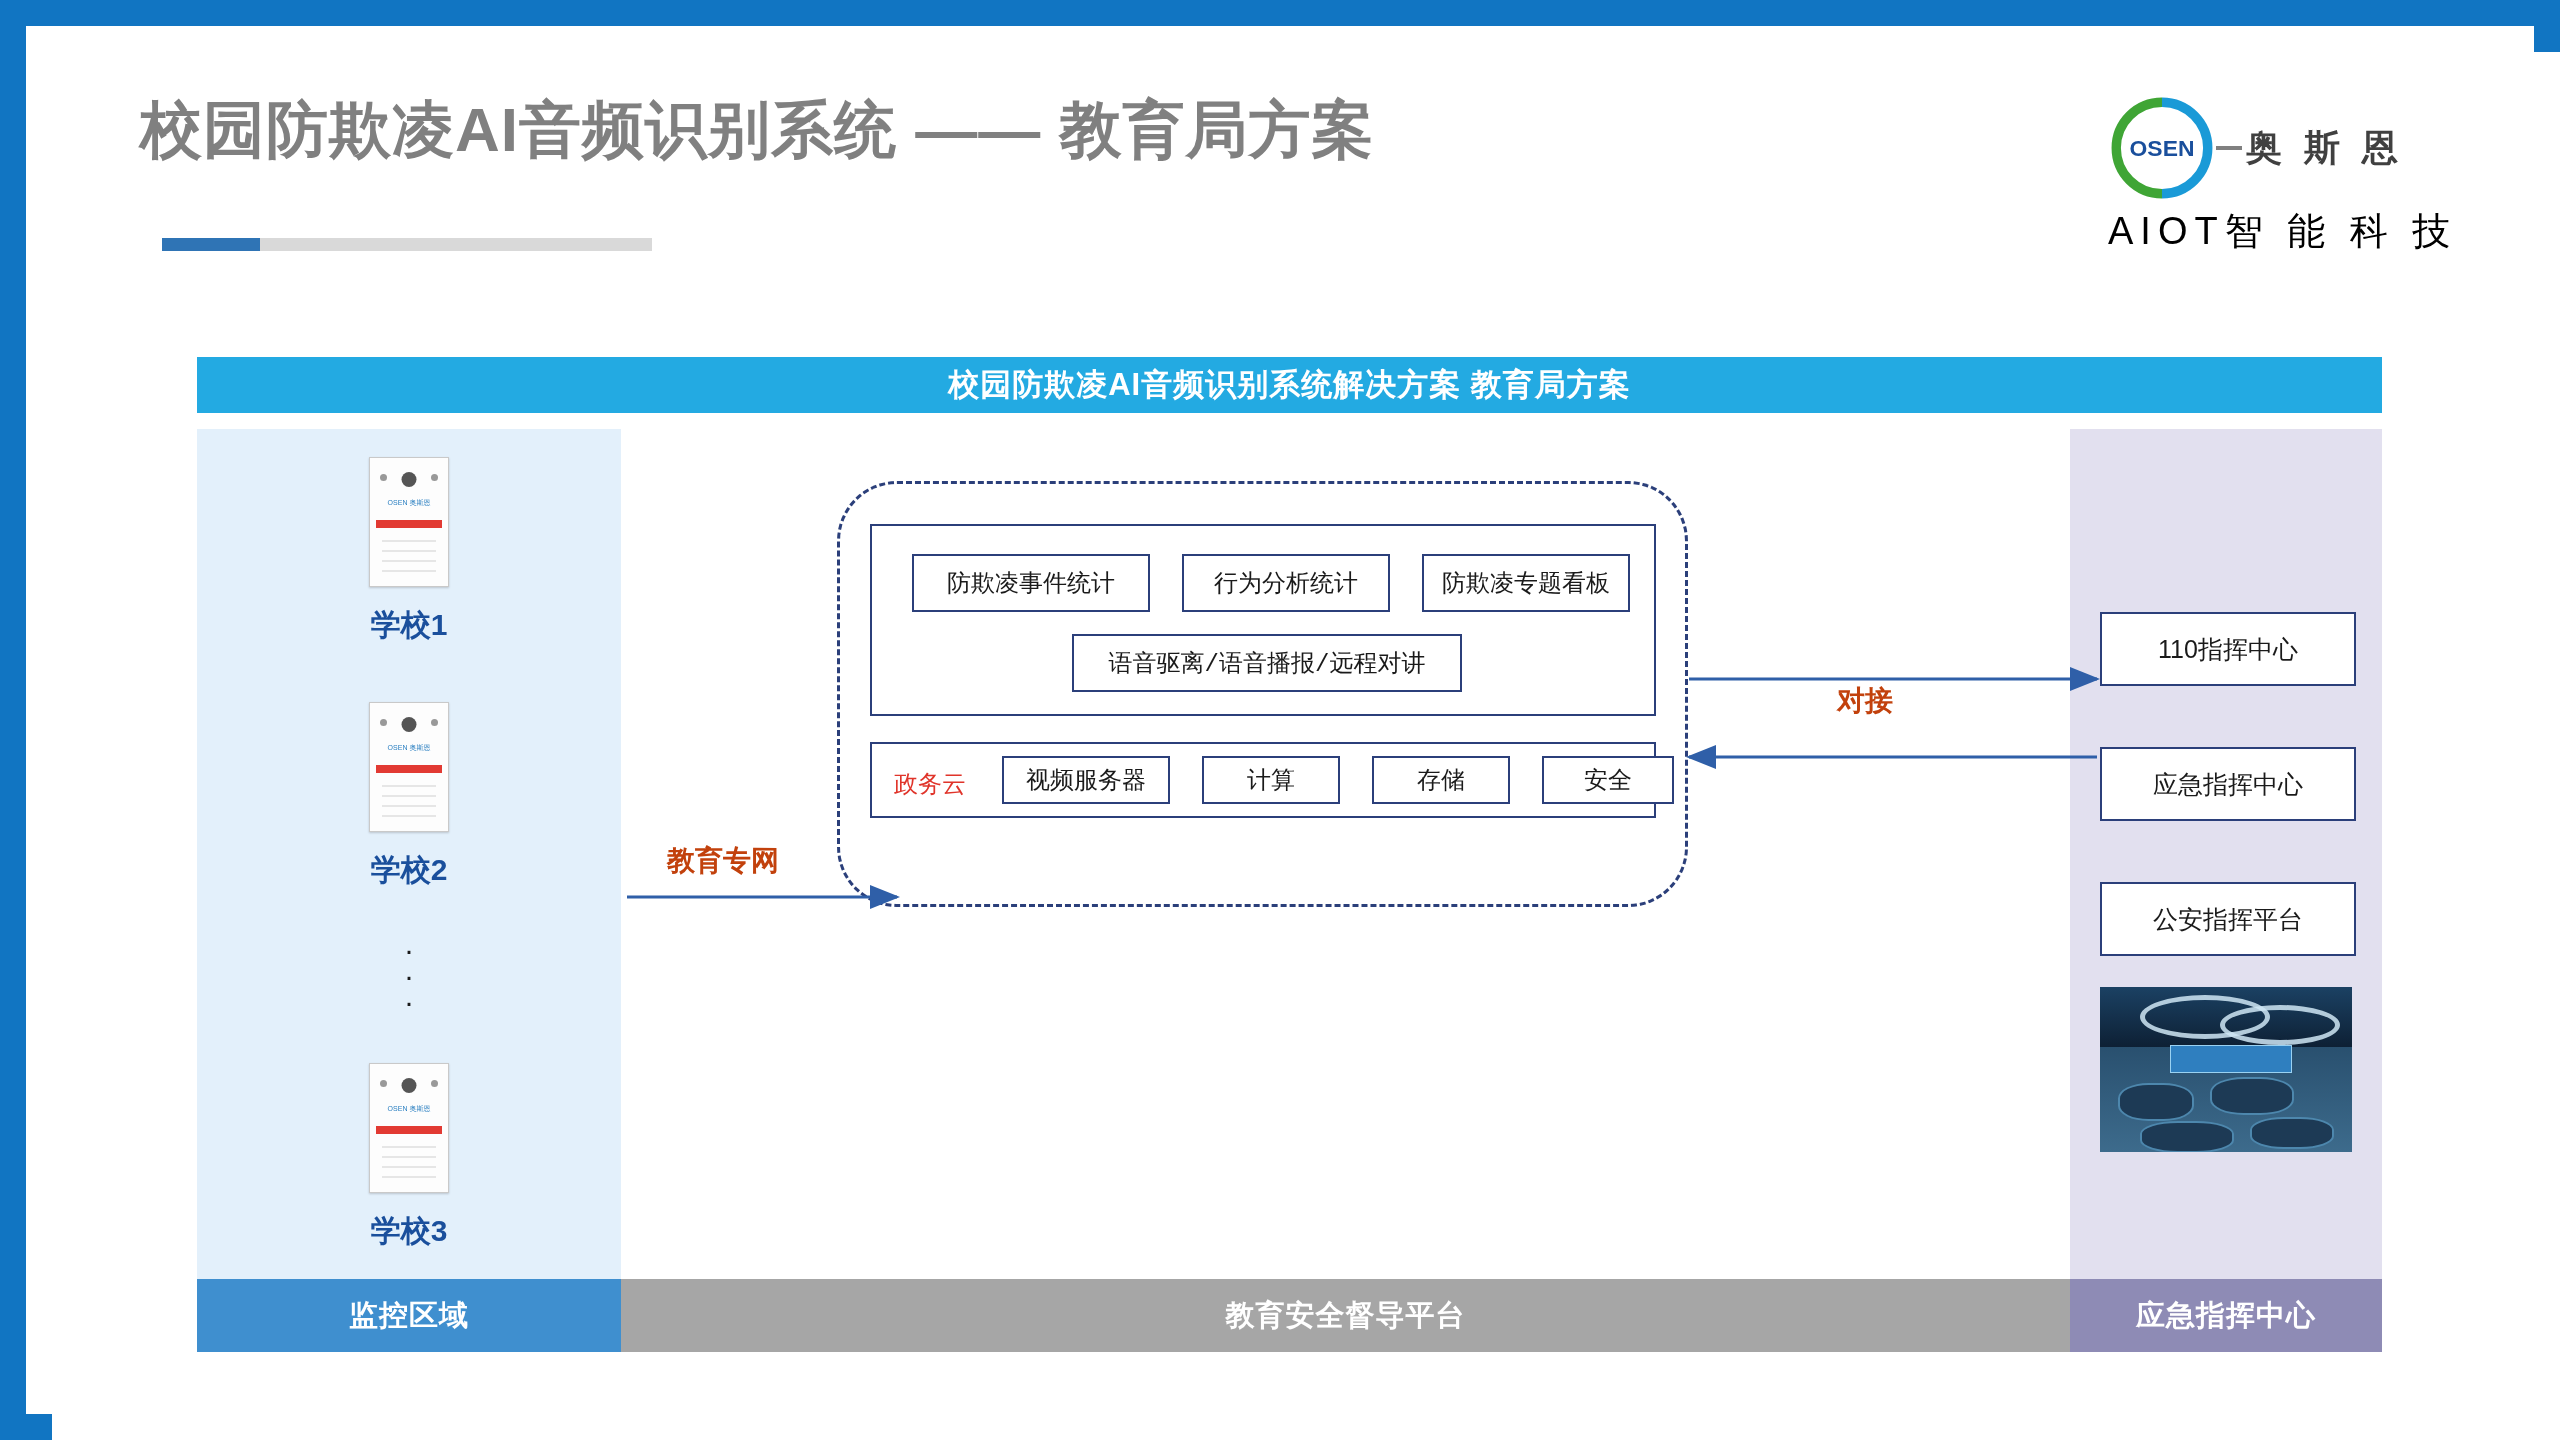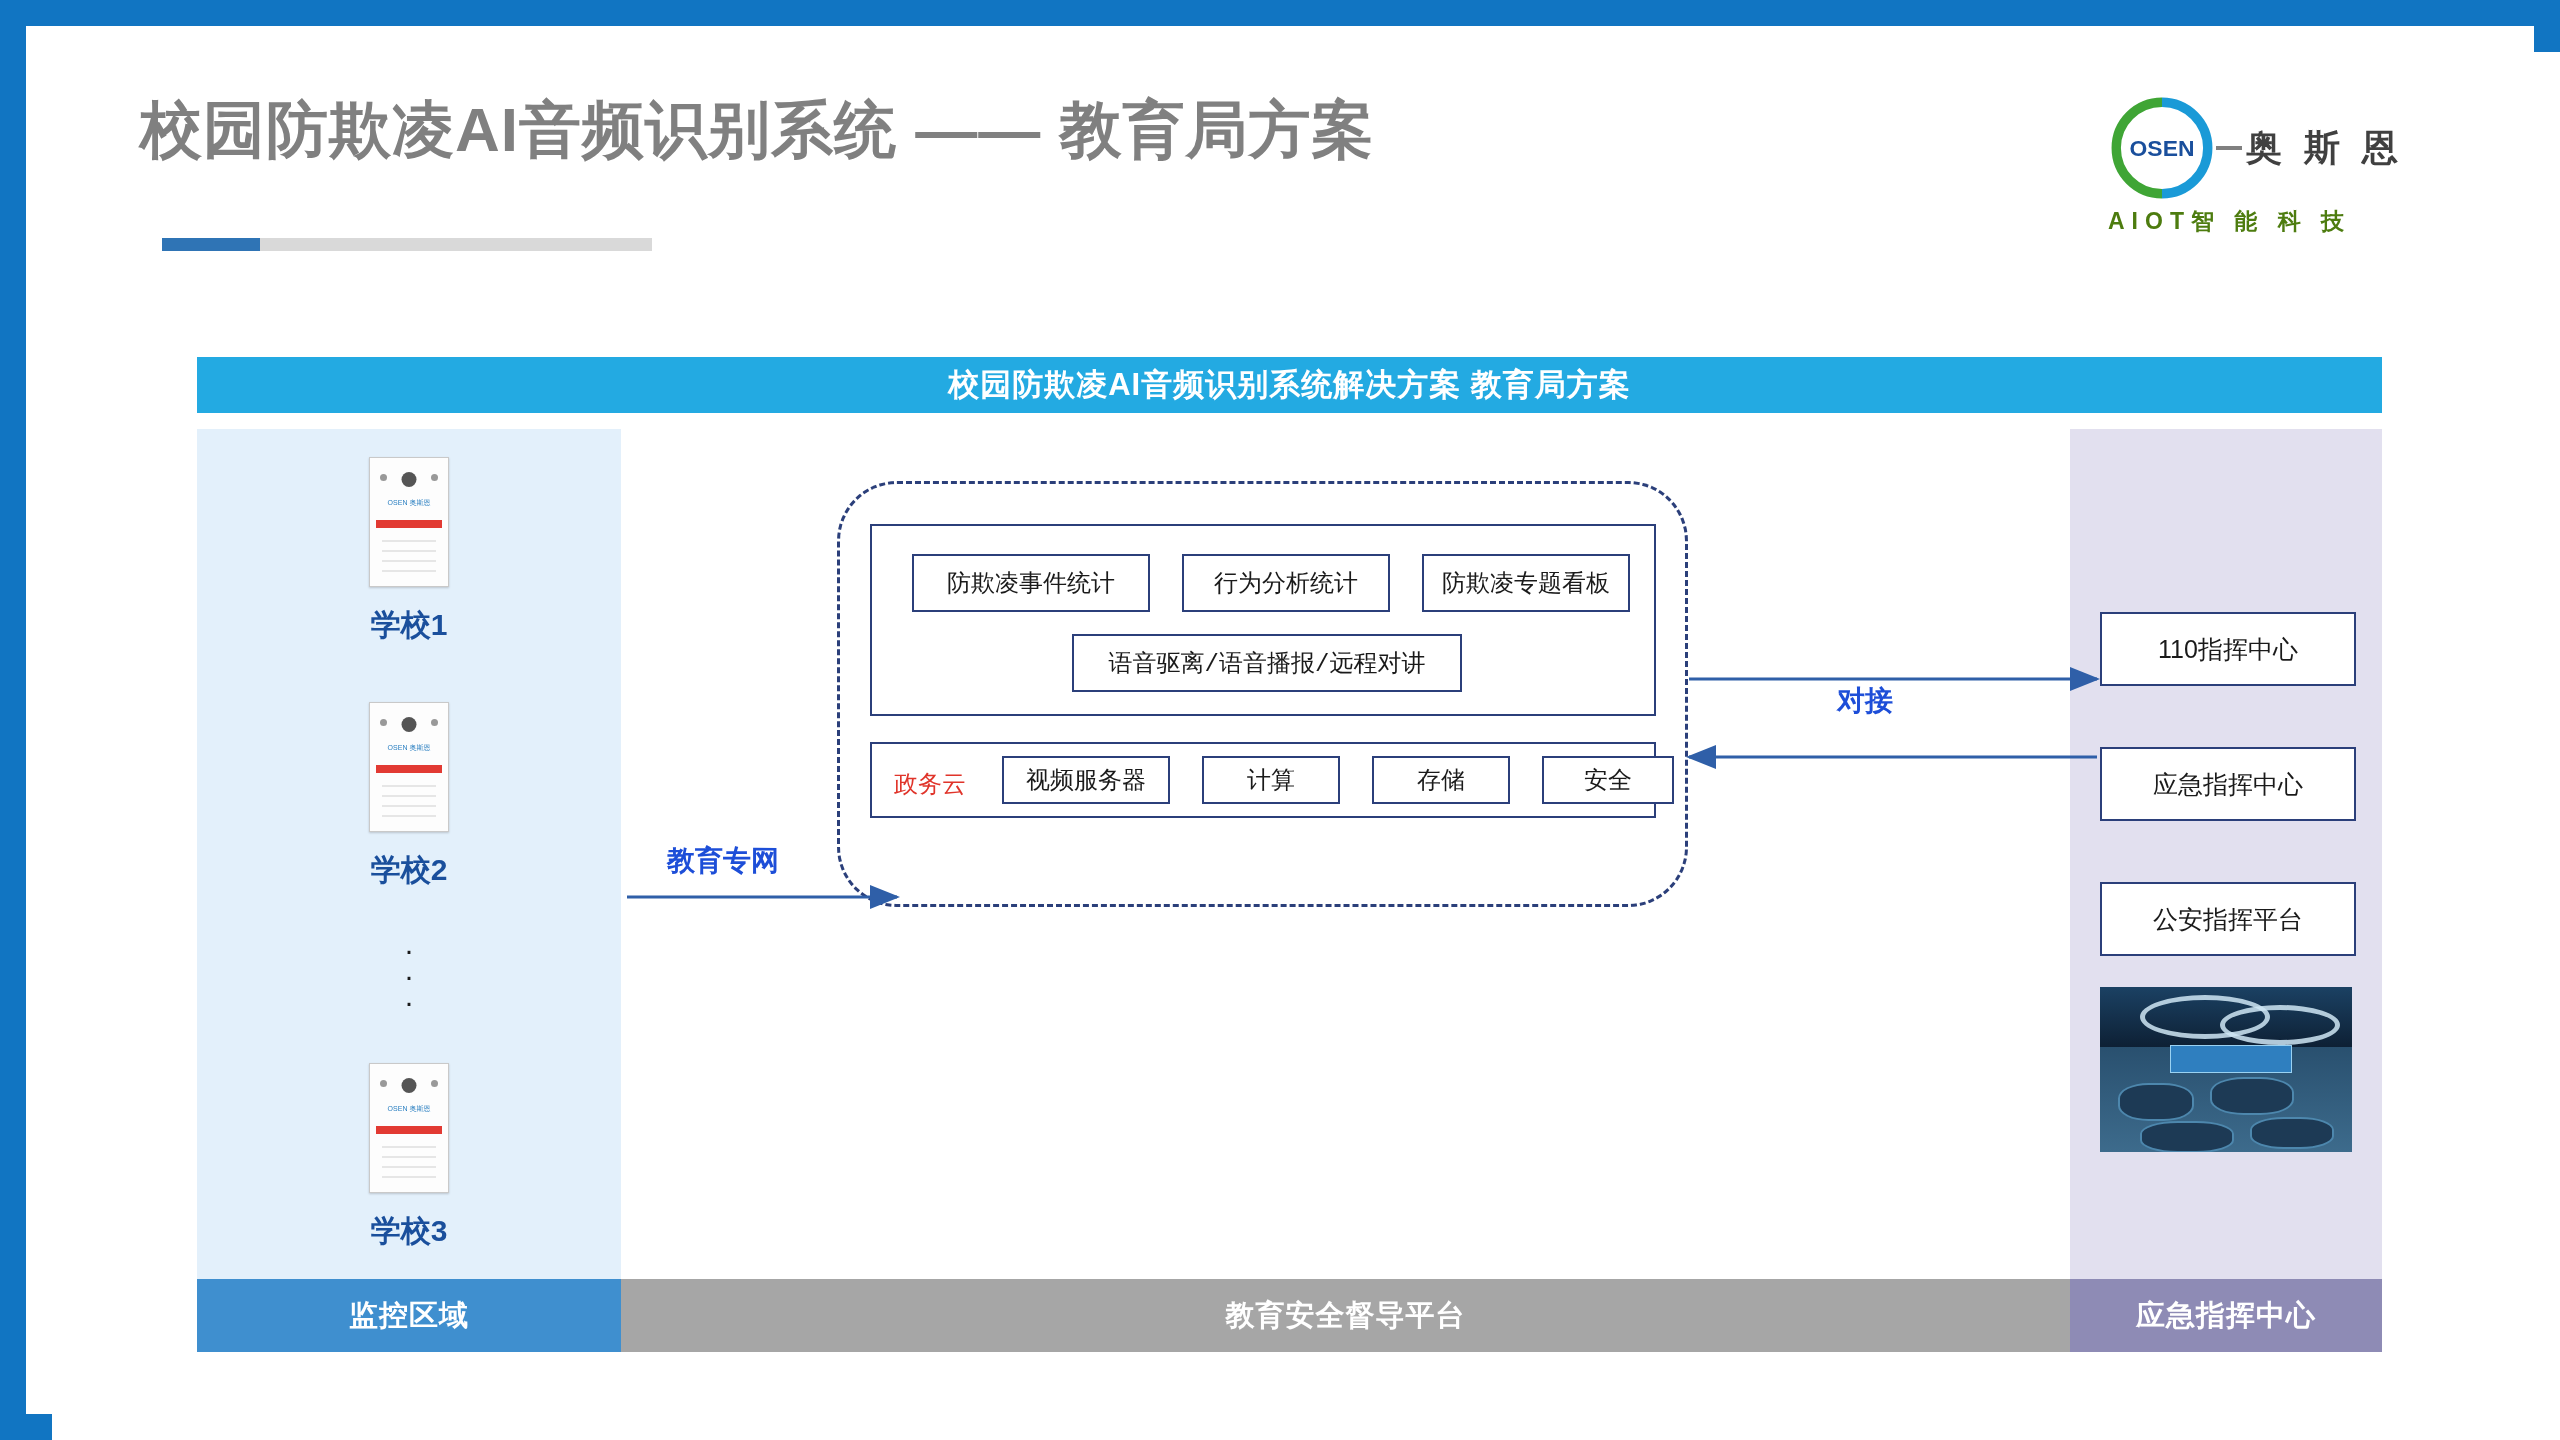--- a/index.html
+++ b/index.html
@@ -84,23 +84,23 @@
     left: 116px;
     top: 52px;
     width: 26px;
     height: 4px;
     background: #808080;
   }
   .logo-sub {
     position: absolute;
     left: 8px;
     top: 112px;
-    font-size: 23px;
-    font-weight: bold;
-    color: #4d7c0f;
+    font-size: 38px;
+    font-weight: normal;
+    color: #000000;
     letter-spacing: 7px;
     white-space: nowrap;
   }
 
   
   .diagram {
     position: absolute;
     left: 145px;
     top: 305px;
     width: 2185px;
@@ -282,21 +282,21 @@
     font-size: 24px;
     color: #e0342a;
     white-space: nowrap;
   }
 
   
   .arrow-label {
     position: absolute;
     font-size: 28px;
     font-weight: bold;
-    color: #1d4ed8;
+    color: #c2410c;
     white-space: nowrap;
   }
   svg.arrows {
     position: absolute;
     left: 0; top: 0;
     width: 2185px; height: 995px;
     overflow: visible;
     pointer-events: none;
   }
 

